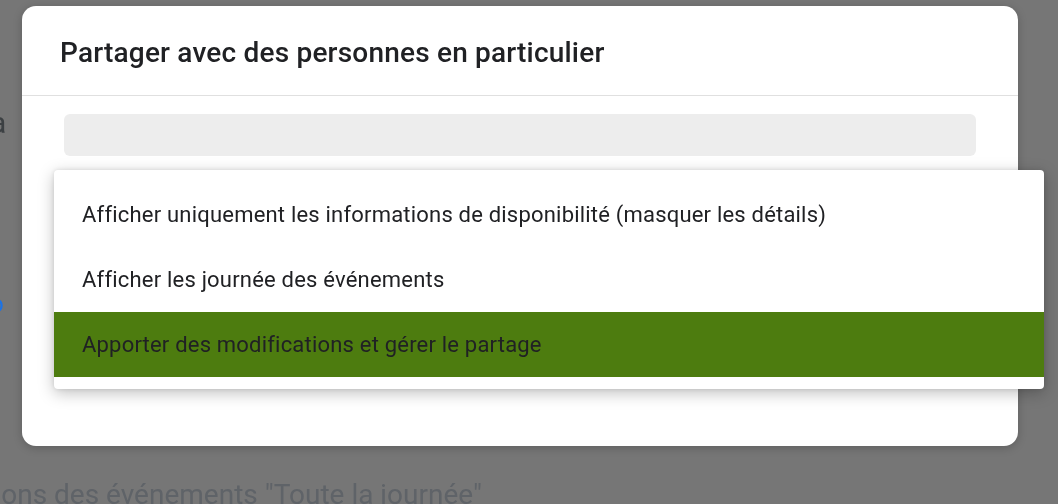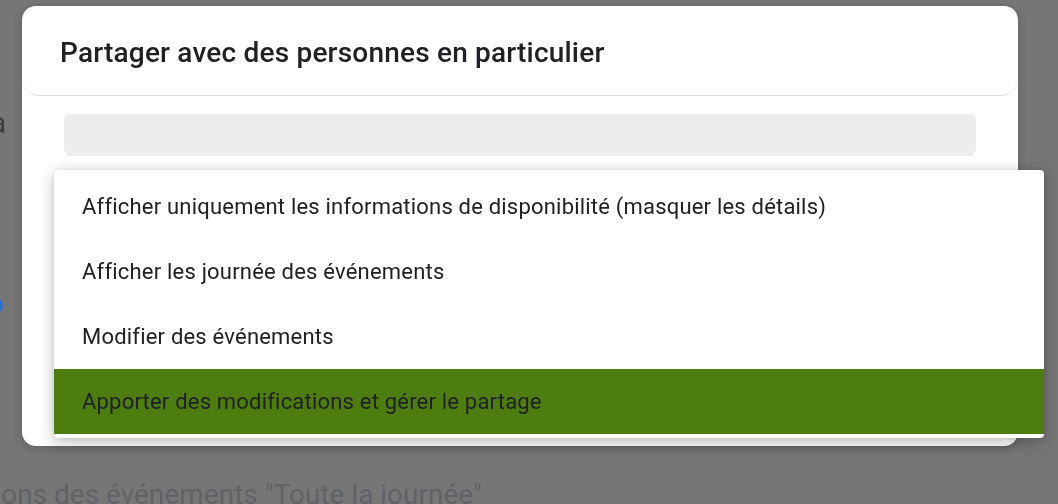--- a/index.html
+++ b/index.html
@@ -45,21 +45,20 @@
       top: 6px;
       width: 996px;
       background: #fff;
       border-radius: 14px;
       box-shadow: 0 2px 10px rgba(0,0,0,0.2);
       overflow: visible;
     }
     .dialog-header {
       padding: 30px 38px 26px 38px;
       border-bottom: 1px solid #e0e0e0;
-      border-radius: 18px;
     }
     .dialog-title {
       font-size: 28px;
       font-weight: 500;
       color: #202124;
       letter-spacing: 0.2px;
     }
     .dialog-body {
       padding: 18px 42px 10px 42px;
       position: relative;
@@ -76,21 +75,21 @@
       font-size: 22px;
     }
     .dropdown {
       position: absolute;
       left: 54px;
       top: 170px;
       width: 990px;
       background: #fff;
       border-radius: 4px;
       box-shadow: 0 4px 16px rgba(0,0,0,0.25), 0 0 4px rgba(0,0,0,0.1);
-      padding: 4px 0;
+      padding: 12px 0;
       z-index: 10;
     }
     .dropdown-option {
       font-size: 22px;
       color: #202124;
       padding: 20px 28px;
       cursor: pointer;
       letter-spacing: 0.2px;
     }
     .dropdown-option.selected {
@@ -113,15 +112,14 @@
   </div>
   <div class="dialog-body">
     <div class="input-row"></div>
     <div class="hidden-body-spacer"></div>
   </div>
 </div>
 
 <div class="dropdown">
   <div class="dropdown-option">Afficher uniquement les informations de disponibilité (masquer les détails)</div>
   <div class="dropdown-option">Afficher les journée des événements</div>
-  <div class="dropdown-option">Modifier des événements</div>
   <div class="dropdown-option selected">Apporter des modifications et gérer le partage</div>
 </div>
 
 </body></html>

